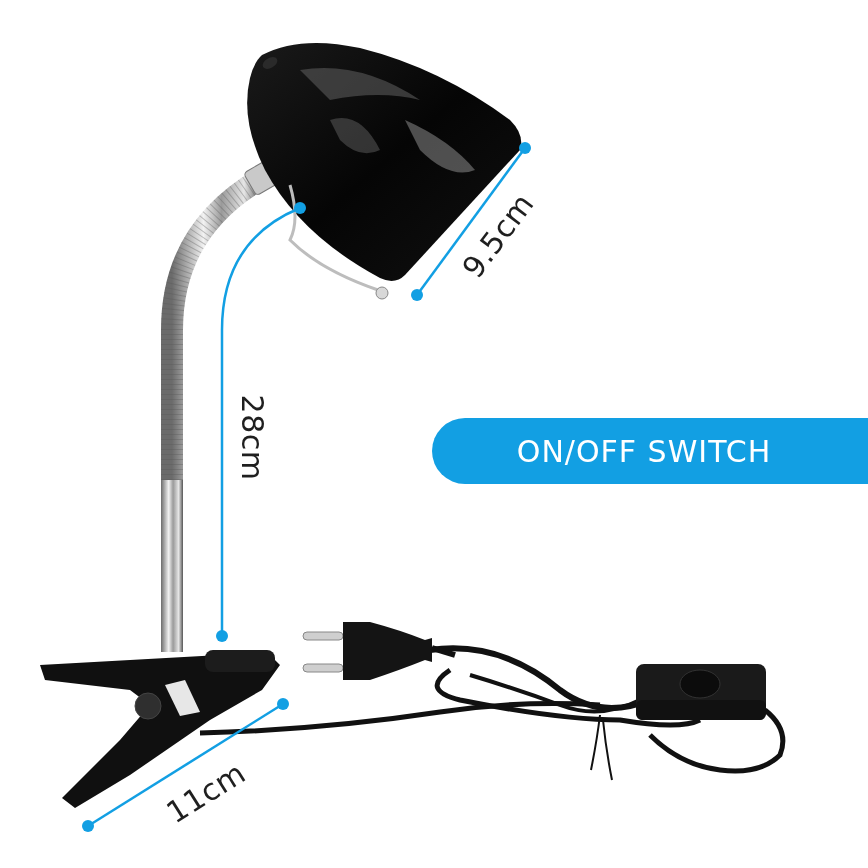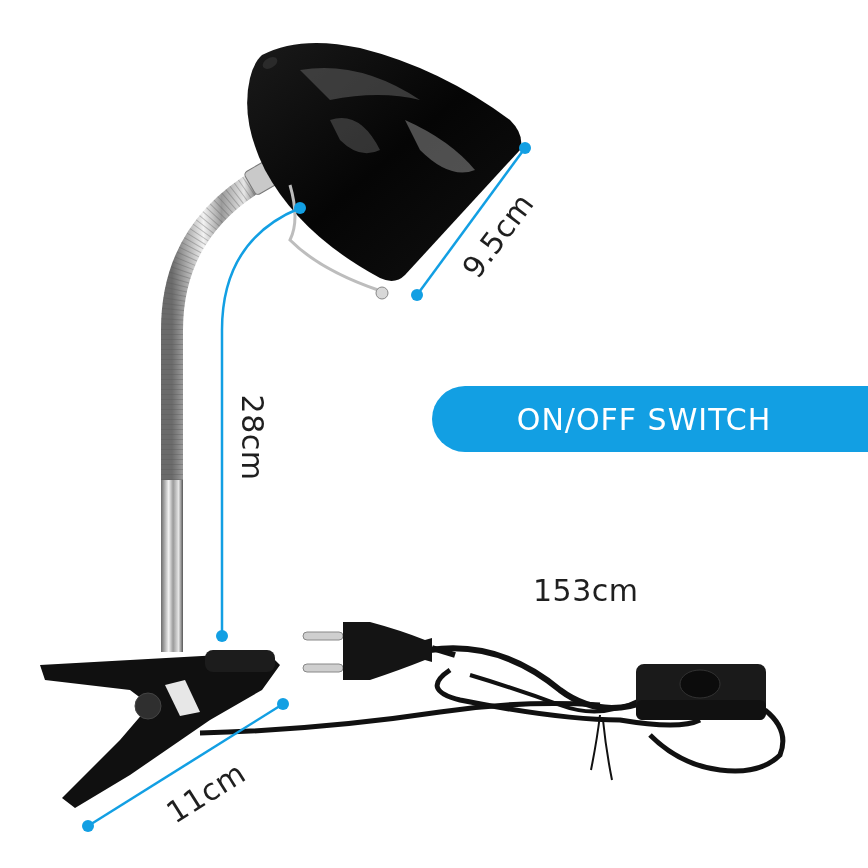--- a/index.html
+++ b/index.html
@@ -1,20 +1,20 @@
 <!DOCTYPE html>
 <html><head>
   <meta charset="utf-8">
   <style>
     html, body { margin: 0; padding: 0; background: #ffffff; }
     body { width: 868px; height: 868px; position: relative; overflow: hidden; font-family: "DejaVu Sans", sans-serif; }
     .canvas { position: absolute; left: 0; top: 0; width: 868px; height: 868px; }
     svg.scene { position: absolute; left: 0; top: 0; }
     .dim-label { position: absolute; color: #1f1f1f; font-family: "DejaVu Sans", sans-serif; font-size: 30px; letter-spacing: 0.5px; white-space: nowrap; transform-origin: center center; }
-    .banner { position: absolute; left: 432px; top: 386px; width: 436px; height: 66px; background: #129fe3; border-radius: 33px 0 0 33px; display: flex; align-items: center; justify-content: center; }
+    .banner { position: absolute; left: 432px; top: 418px; width: 436px; height: 66px; background: #129fe3; border-radius: 33px 0 0 33px; display: flex; align-items: center; justify-content: center; }
     .banner span { color: #ffffff; font-family: "DejaVu Sans", sans-serif; font-size: 30px; letter-spacing: 1px; font-weight: normal; margin-left: -12px; }
   </style>
 </head>
 <body>
 
 <div class="canvas">
 
   <svg class="scene" width="868" height="868" viewBox="0 0 868 868">
     <defs>
       <linearGradient id="chrome" x1="0" x2="1" y1="0" y2="0">
@@ -96,19 +96,18 @@
       </g>
     </g>
   </svg>
 
   <div class="dim-label" style="left:450px; top:218px; transform: rotate(-53deg);">9.5cm</div>
 
   <div class="dim-label" style="left:210px; top:420px; transform: rotate(90deg);">28cm</div>
 
   <div class="dim-label" style="left:163px; top:775px; transform: rotate(-32deg);">11cm</div>
 
-  <div class="dim-label" style="left:533px; top:573px;">153cm</div>
 
   <div class="banner">
     <span>ON/OFF SWITCH</span>
   </div>
 
 </div>
 
 </body></html>

